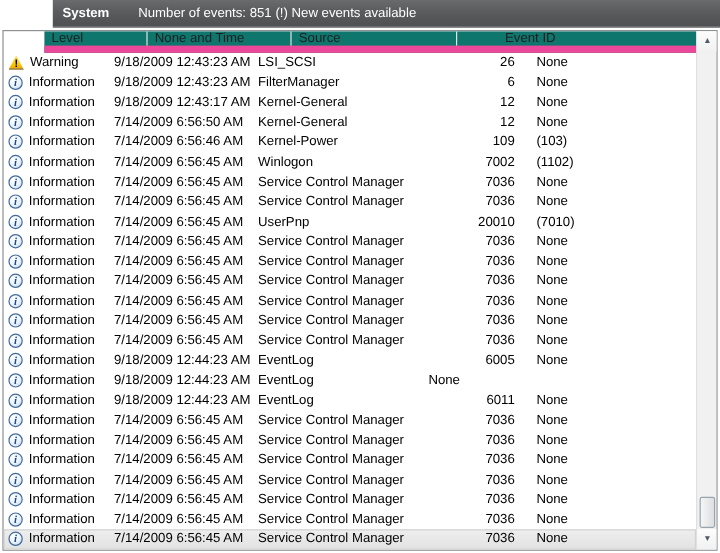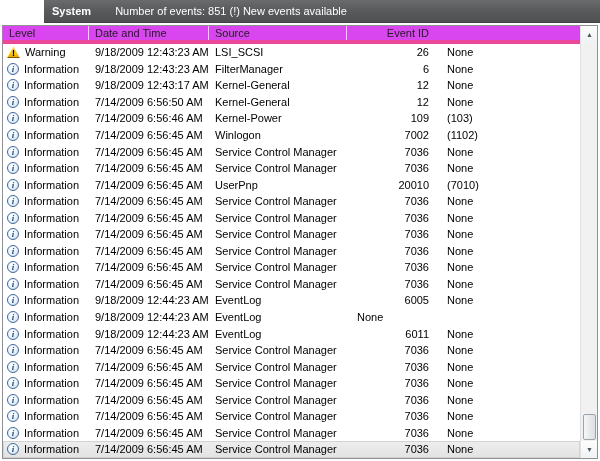--- a/index.html
+++ b/index.html
@@ -22,22 +22,23 @@
 
   
   .listview {
     position:absolute; top:25px; left:2px; right:2px; bottom:2px;
     border:1px solid #8e9092; background:#ffffff; overflow:hidden;
   }
   .lv-content { position:absolute; top:0; left:0; right:17px; bottom:0; }
 
   .header-row {
     display:flex; height:18px; align-items:center;
-    background:#d946ef; border-bottom:4px solid #ec4899;
+    background:#0f766e; border-bottom:6px solid #ec4899;
     color:#1e1e1e;
+    margin-left:34px;
   }
   .hcell {
     height:100%; display:flex; align-items:center;
     padding-left:6px; border-right:1px solid #e2e2e2;
     white-space:nowrap; overflow:hidden; cursor:default;
   }
   .hcell:last-child { border-right:none; }
 
   .c-level   { width:86px;  }
   .c-date    { width:120px; }
@@ -105,21 +106,21 @@
 
 <div class="infobar">
   <span class="logname">System</span>
   <span class="status">Number of events: 851 (!) New events available</span>
 </div>
 
 <div class="listview">
   <div class="lv-content">
     <div class="header-row">
       <div class="hcell c-level">Level</div>
-      <div class="hcell c-date">Date and Time</div>
+      <div class="hcell c-date">None and Time</div>
       <div class="hcell c-source">Source</div>
       <div class="hcell c-eventid">Event ID</div>
     </div>
     <div class="rows">
         <div class="row">
     <div class="c-level">
       <span class="lvl-icon warning">!</span>
       <span class="lvl-txt">Warning</span>
     </div>
     <div class="c-date">9/18/2009 12:43:23 AM</div>

